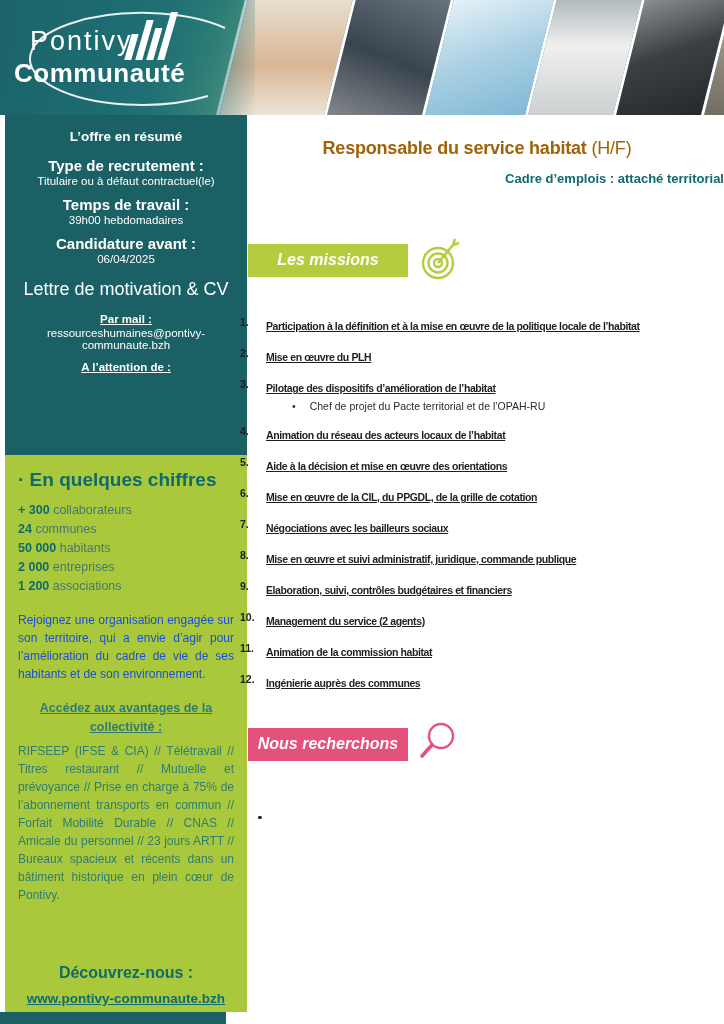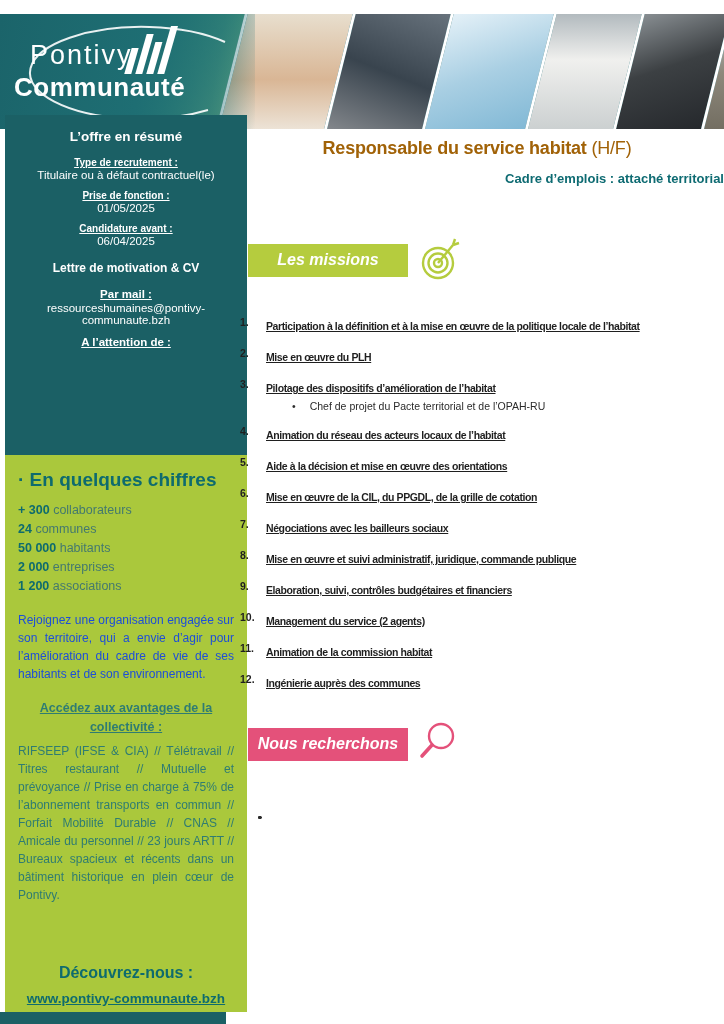--- a/index.html
+++ b/index.html
@@ -1,20 +1,20 @@
 <!DOCTYPE html>
 <html lang="fr"><head>
 <meta charset="utf-8">
 <style>
   html,body{margin:0;padding:0;background:#ffffff;}
   .page{position:relative;width:724px;height:1024px;background:#ffffff;overflow:hidden;
         font-family:"Liberation Sans","DejaVu Sans",sans-serif;}
 
   
-  .header{position:absolute;left:0;top:14px;width:724px;height:115px;overflow:hidden;background:#1c656b;}
+  .header{position:absolute;left:0;top:0;width:724px;height:115px;overflow:hidden;background:#1c656b;}
   .photo-row{position:absolute;left:-20px;top:-6px;height:130px;display:flex;}
   .photo-seg{height:130px;transform:skewX(-14deg);flex:none;}
   .photo-seg + .photo-seg{border-left:3px solid #ffffff;}
   .seg-market{width:250px;background:linear-gradient(110deg,#1c656b,#2a7d74 55%,#3f8f7c 80%,#5aa07f);}
   .seg-child{width:105px;background:linear-gradient(180deg,#e9e2d3,#d9b695 55%,#f0ebe2);}
   .seg-handshake{width:95px;background:linear-gradient(200deg,#6b7680,#39444e 50%,#8c8f93);}
   .seg-water{width:100px;background:linear-gradient(160deg,#e8f3f9,#a9cfe3 50%,#7db6d4);}
   .seg-house{width:85px;background:linear-gradient(180deg,#aab3b8,#f0f0ee 40%,#c7cccd);}
   .seg-trash{width:85px;background:linear-gradient(160deg,#8e9498,#3c4043 45%,#23262a);}
   .seg-castle{width:75px;background:linear-gradient(180deg,#b9c3cc,#8d887b 50%,#6f6a5e);}
@@ -24,23 +24,23 @@
   .logo svg{position:absolute;left:0;top:0;}
   .logo-line1{position:absolute;left:30px;top:26px;color:#ffffff;font-size:27px;font-weight:400;letter-spacing:2px;}
   .logo-line2{position:absolute;left:14px;top:58px;color:#ffffff;font-size:26px;font-weight:700;letter-spacing:.5px;}
 
   
   .sidebar{position:absolute;left:5px;top:115px;width:242px;height:897px;display:flex;flex-direction:column;}
   .sb-teal{background:#1b6065;color:#ffffff;height:340px;box-sizing:border-box;
            padding:14px 12px 8px;text-align:center;flex:none;}
   .sb-title{font-size:13.5px;font-weight:700;margin-bottom:13px;}
   .field{margin-bottom:9px;}
-  .field-label{font-size:10px;font-weight:700;text-decoration:underline;}
+  .field-label{font-size:15px;font-weight:700;}
   .field-value{font-size:11.5px;margin-top:1px;}
-  .sb-docs{font-size:12px;font-weight:700;margin:14px 0 13px;}
+  .sb-docs{font-size:18px;font-weight:400;margin:14px 0 13px;}
   .sb-mail-label,.sb-att-label{font-size:11.5px;font-weight:700;text-decoration:underline;}
   .sb-mail-value{font-size:11.5px;margin:2px 6px 10px;overflow-wrap:anywhere;}
   .sb-att-line{font-size:11.5px;line-height:15px;}
 
   .sb-green{background:#aac83c;flex:1;box-sizing:border-box;padding:10px 13px 6px;
             display:flex;flex-direction:column;}
   .figures-title{color:#0e6b6e;font-size:19px;font-weight:700;line-height:26px;margin:2px 0 8px;}
   .stat-line{font-size:12.5px;line-height:19px;color:#44796e;}
   .stat-line b{color:#0e6b6e;}
   .sb-pitch{font-size:12px;line-height:18px;color:#1d4ed8;text-align:justify;margin-top:15px;}
@@ -113,22 +113,22 @@
 
   <aside class="sidebar">
     <section class="sb-teal">
       <div class="sb-title">L’offre en résumé</div>
       <div>
           <div class="field">
           <div class="field-label">Type de recrutement :</div>
           <div class="field-value">Titulaire ou à défaut contractuel(le)</div>
         </div>
           <div class="field">
-          <div class="field-label">Prise de fonction :</div>
-          <div class="field-value">01/05/2025</div>
+          <div class="field-label">Temps de travail :</div>
+          <div class="field-value">39h00 hebdomadaires</div>
         </div>
           <div class="field">
           <div class="field-label">Candidature avant :</div>
           <div class="field-value">06/04/2025</div>
         </div>
         </div>
       <div class="sb-docs">Lettre de motivation &amp; CV</div>
       <div class="sb-mail-label">Par mail :</div>
       <div class="sb-mail-value">ressourceshumaines@pontivy-communaute.bzh</div>
       <div class="sb-att-label">A l’attention de :</div>

